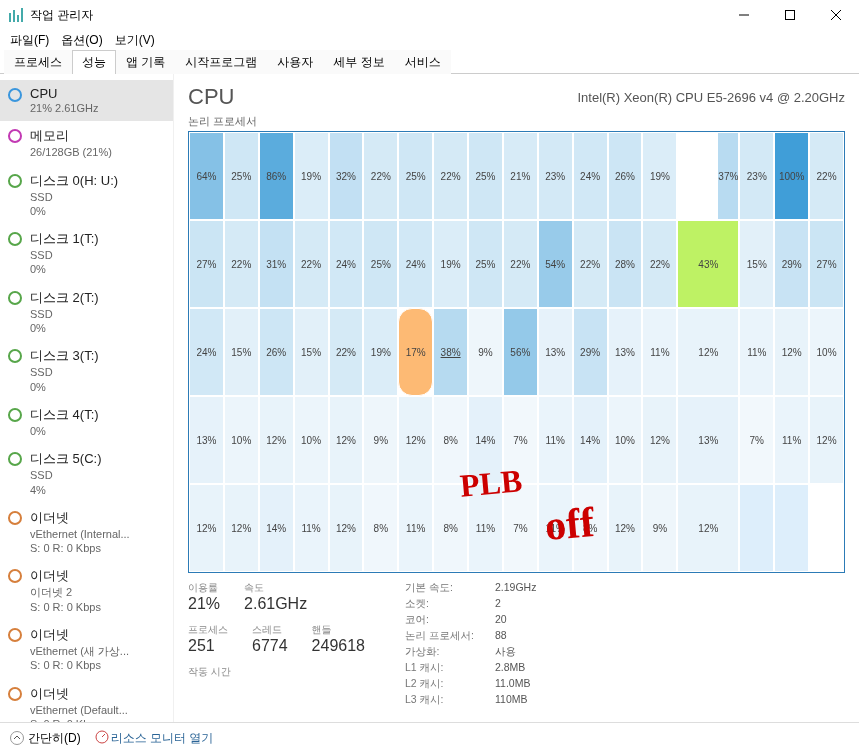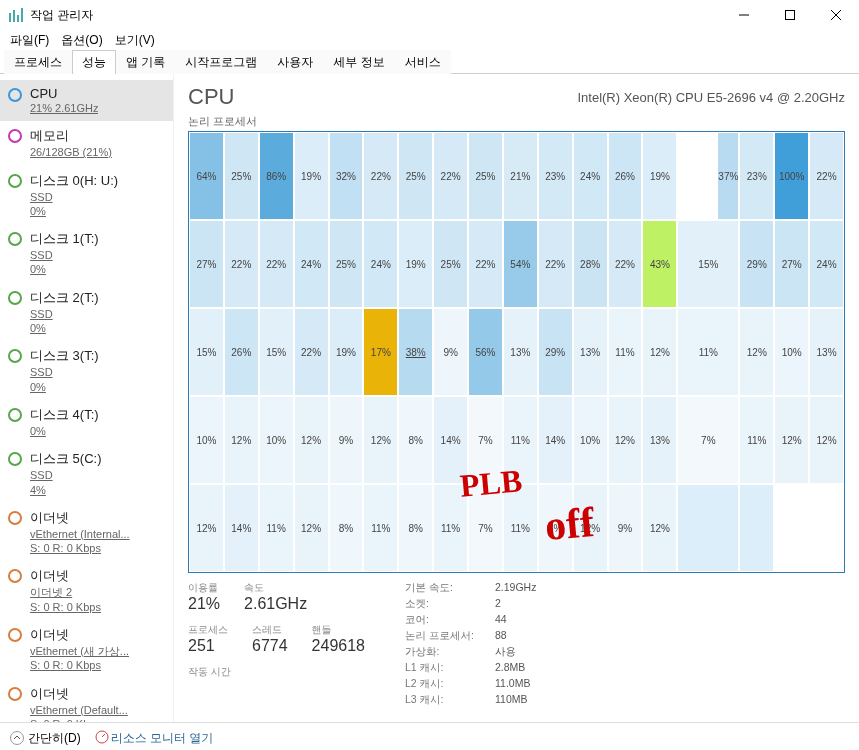--- a/index.html
+++ b/index.html
@@ -18,21 +18,21 @@
 .sidebar { width:174px; border-right:1px solid #f0f0f0; overflow:hidden; padding-top:6px;}
 .sbitem { display:flex; padding:6px 8px 6px 8px; gap:8px; }
 .sbitem.sel { background:#e5e5e5; }
 .ring { width:14px; height:14px; border-radius:50%; border:2px solid #999; flex-shrink:0; margin-top:2px;}
 .ring.blue { border-color:#3a96dd; }
 .ring.purple { border-color:#c239b3; }
 .ring.green { border-color:#57a64a; }
 .ring.orange { border-color:#d67f3c; }
 .sbtext { overflow:hidden; }
 .sb-title { font-size:13px; color:#222; white-space:nowrap; overflow:hidden; text-overflow:ellipsis;}
-.sb-sub { font-size:11px; color:#666; line-height:1.3; white-space:nowrap; overflow:hidden; text-overflow:ellipsis;text-decoration:underline;}
+.sb-sub { font-size:11px; color:#666; line-height:1.3; white-space:nowrap; overflow:hidden; text-overflow:ellipsis;}
 .main { flex:1; padding:10px 14px 0 14px; overflow:hidden;}
 .hdr { display:flex; align-items:flex-start; justify-content:space-between; }
 .hdr h1 { font-size:22px; font-weight:400; color:#555;}
 .hdr .cpuinfo { font-size:13px; color:#555; margin-top:6px;}
 .subhdr { font-size:11px; color:#666; margin:4px 0 2px 0;}
 .grid { border:1px solid #2c7bb6; display:grid; grid-template-columns:repeat(18,1fr); grid-auto-rows:88px;text-align:center; }
 .cell { border:1px solid #fff; display:flex; align-items:center; justify-content:center; font-size:10px; color:#444;}
 .stats { display:flex; margin-top:8px; font-size:11px; color:#555; gap:40px;}
 .stats .col1 { }
 .stats .label { color:#888; font-size:10px;}
@@ -209,20 +209,21 @@
         <div class="cell" style="background: rgb(211, 233, 246);">23%</div>
         <div class="cell" style="background: rgb(209, 232, 246);">24%</div>
         <div class="cell" style="background: rgb(205, 230, 245);">26%</div>
         <div class="cell" style="background: rgb(219, 237, 248);">19%</div>
         <div class="cell" style="background: rgb(184, 219, 241); margin-left: 40px;">37%</div>
         <div class="cell" style="background: rgb(211, 233, 246);">23%</div>
         <div class="cell" style="background: rgb(64, 158, 216);">100%</div>
         <div class="cell" style="background: rgb(213, 234, 246);">22%</div>
         <div class="cell" style="background: rgb(203, 229, 244);">27%</div>
         <div class="cell" style="background: rgb(213, 234, 246);">22%</div>
+        <div class="cell" style="background: rgb(196, 225, 243);">31%</div>
         <div class="cell" style="background: rgb(213, 234, 246);">22%</div>
         <div class="cell" style="background: rgb(209, 232, 246);">24%</div>
         <div class="cell" style="background: rgb(207, 231, 245);">25%</div>
         <div class="cell" style="background: rgb(209, 232, 246);">24%</div>
         <div class="cell" style="background: rgb(219, 237, 248);">19%</div>
         <div class="cell" style="background: rgb(207, 231, 245);">25%</div>
         <div class="cell" style="background: rgb(213, 234, 246);">22%</div>
         <div class="cell" style="background: rgb(152, 203, 234);">54%</div>
         <div class="cell" style="background: rgb(213, 234, 246);">22%</div>
         <div class="cell" style="background: rgb(202, 228, 244);">28%</div>
@@ -230,21 +231,21 @@
         <div class="cell" style="background: #bef264;">43%</div>
         <div class="cell" style="background: rgb(226, 240, 249);">15%</div>
         <div class="cell" style="background: rgb(200, 227, 244);">29%</div>
         <div class="cell" style="background: rgb(203, 229, 244);">27%</div>
         <div class="cell" style="background: rgb(209, 232, 246);">24%</div>
         <div class="cell" style="background: rgb(226, 240, 249);">15%</div>
         <div class="cell" style="background: rgb(205, 230, 245);">26%</div>
         <div class="cell" style="background: rgb(226, 240, 249);">15%</div>
         <div class="cell" style="background: rgb(213, 234, 246);">22%</div>
         <div class="cell" style="background: rgb(219, 237, 248);">19%</div>
-        <div class="cell" style="background: #eab308;">17%</div>
+        <div class="cell" style="background: #fdba74; border-radius: 14px;">17%</div>
         <div class="cell" style="background: rgb(182, 218, 240); text-decoration: underline;">38%</div>
         <div class="cell" style="background: rgb(238, 246, 251);">9%</div>
         <div class="cell" style="background: rgb(148, 201, 233);">56%</div>
         <div class="cell" style="background: rgb(230, 242, 250);">13%</div>
         <div class="cell" style="background: rgb(200, 227, 244);">29%</div>
         <div class="cell" style="background: rgb(230, 242, 250);">13%</div>
         <div class="cell" style="background: rgb(234, 244, 251);">11%</div>
         <div class="cell" style="background: rgb(232, 243, 250);">12%</div>
         <div class="cell" style="background: rgb(234, 244, 251);">11%</div>
         <div class="cell" style="background: rgb(232, 243, 250);">12%</div>
@@ -314,21 +315,21 @@
         <div>
           <div class="label">작동 시간</div>
         </div>
       </div>
       <div class="kv" id="kv">
           <div>기본 속도:</div>
           <div>2.19GHz</div>
           <div>소켓:</div>
           <div>2</div>
           <div>코어:</div>
-          <div>44</div>
+          <div>20</div>
           <div>논리 프로세서:</div>
           <div>88</div>
           <div>가상화:</div>
           <div>사용</div>
           <div>L1 캐시:</div>
           <div>2.8MB</div>
           <div>L2 캐시:</div>
           <div>11.0MB</div>
           <div>L3 캐시:</div>
           <div>110MB</div>

